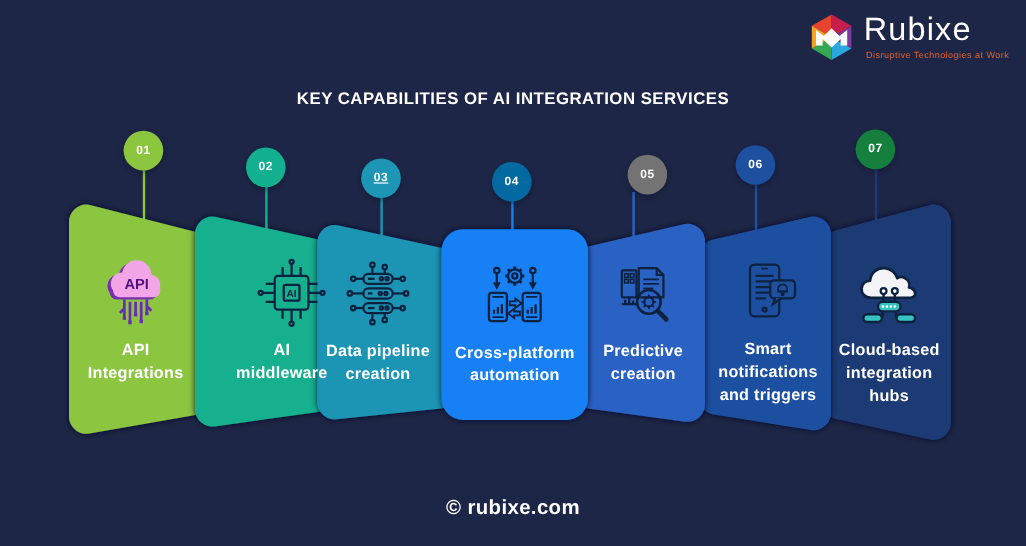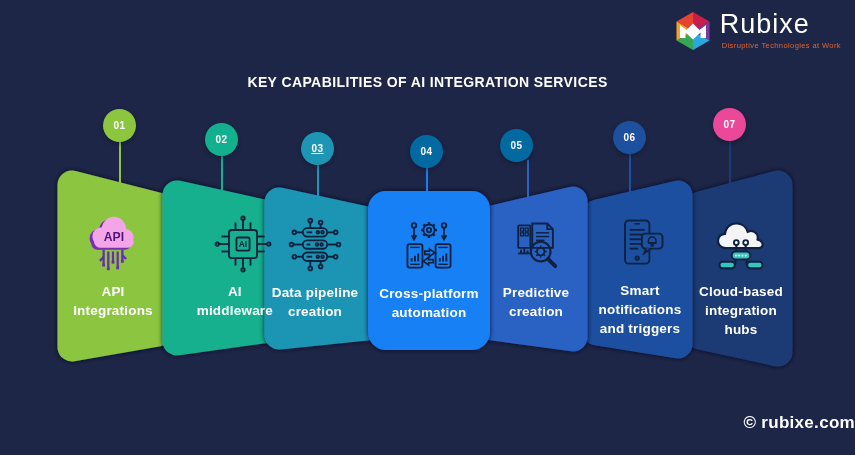--- a/index.html
+++ b/index.html
@@ -32,21 +32,21 @@
     position:absolute; width:118px; z-index:4;
     display:flex; flex-direction:column; align-items:center;
   }
   .card-icon { width:60px; height:60px; flex:0 0 auto; }
   .card-label {
     margin-top:9px; color:#FFFFFF; font-size:13.5px; font-weight:bold;
     line-height:1.4; text-align:center; white-space:pre-line; letter-spacing:0.2px;
   }
 
   .footer {
-    position:absolute; left:0; top:413px; width:100%; text-align:right;
+    position:absolute; left:0; top:413px; width:100%; text-align:center;
     color:#FFFFFF; font-size:17px; font-weight:bold; letter-spacing:0.3px; z-index:2;
   }
 </style>
 </head>
 <body>
 
 <div class="canvas">
 
   <div class="page-title">KEY CAPABILITIES OF AI INTEGRATION SERVICES</div>
 
@@ -96,27 +96,27 @@
     </div>
   <div class="badge" style="left: 205px; top: 123px; background-color: rgb(19, 176, 143);">
       <span>02</span>
     </div>
   <div class="badge" style="left: 301px; top: 132px; background-color: rgb(29, 149, 181); text-decoration: underline;">
       <span>03</span>
     </div>
   <div class="badge" style="left: 410px; top: 135px; background-color: #0369a1;">
       <span>04</span>
     </div>
-  <div class="badge" style="left: 500px; top: 129px; background-color: #0369a1; justify-content: center;">
+  <div class="badge" style="left: 523px; top: 129px; background-color: #737373; justify-content: center;">
       <span>05</span>
     </div>
   <div class="badge" style="left: 613px; top: 121px; background-color: rgb(29, 80, 159);">
       <span>06</span>
     </div>
-  <div class="badge" style="left: 713px; top: 108px; background-color: #ec4899;">
+  <div class="badge" style="left: 713px; top: 108px; background-color: #15803d;">
       <span>07</span>
     </div>
 
   <div class="card-content" style="left:54px; top:214px;">
     <span class="card-icon">
       <svg viewBox="0 0 64 64" width="60" height="60">
         <g fill="#7A2FB2">
           <circle cx="17" cy="26" r="10"></circle>
             <circle cx="30" cy="18" r="13"></circle>
             <circle cx="42" cy="27" r="9"></circle>

